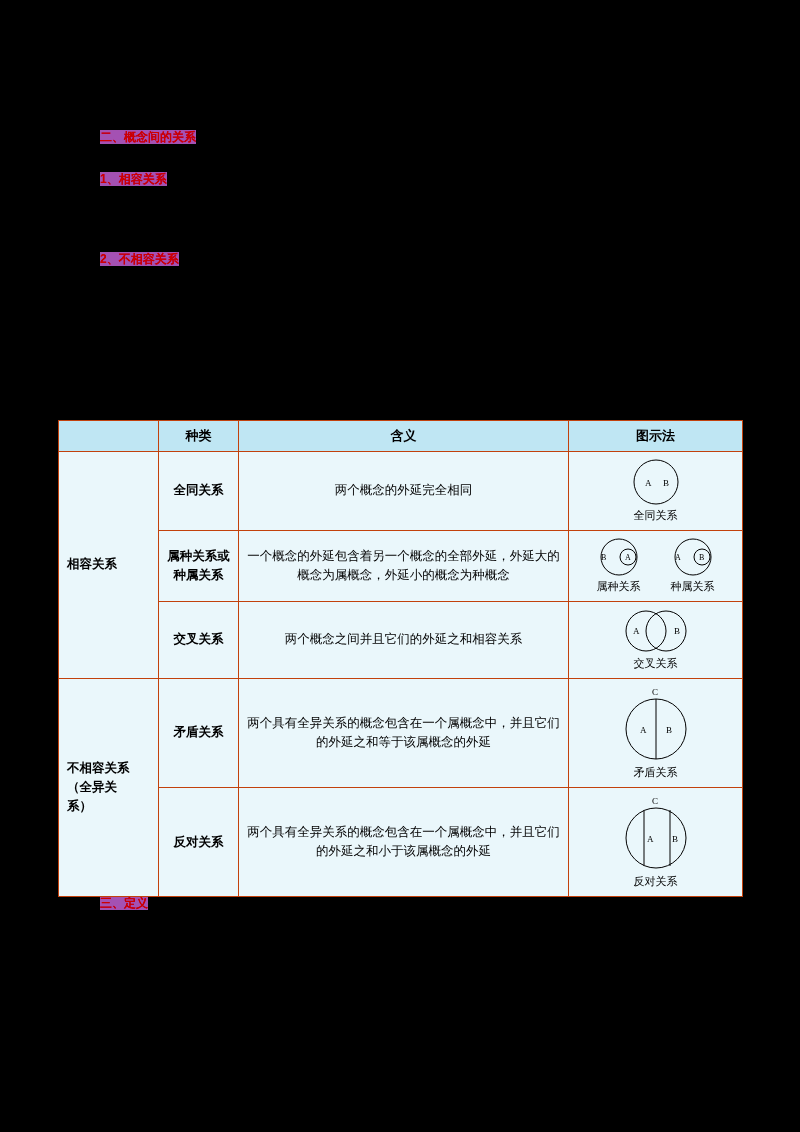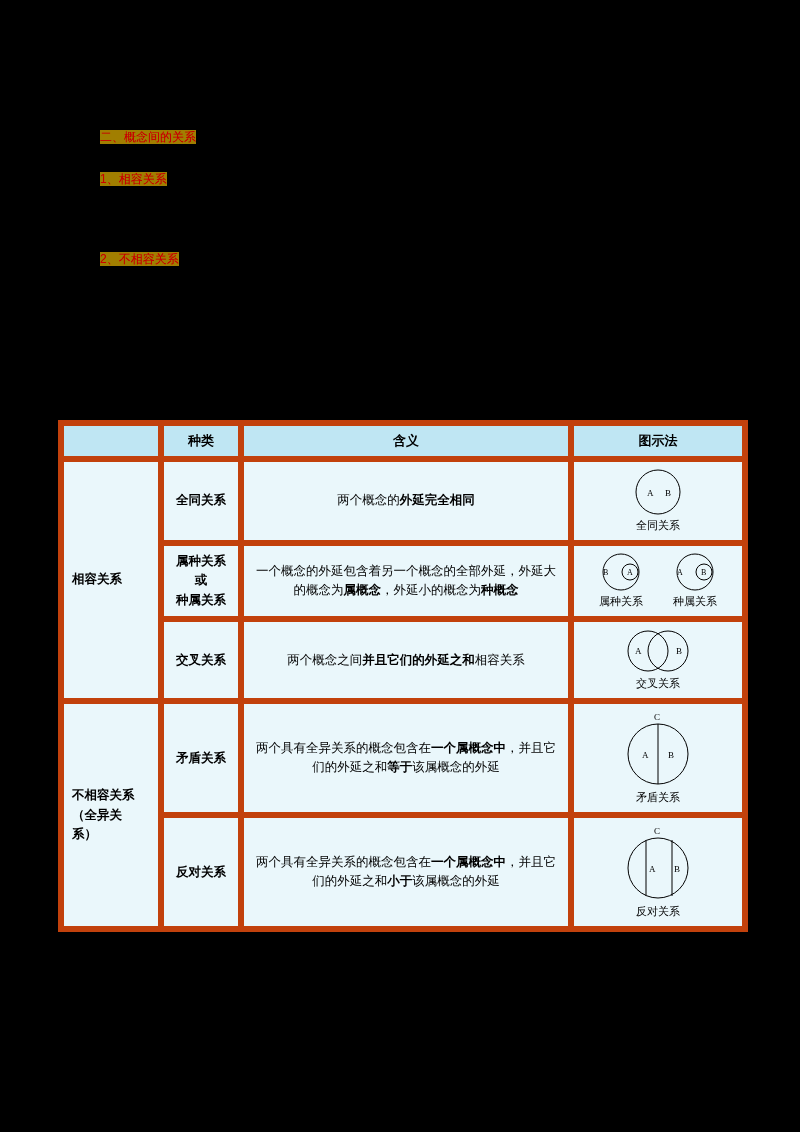--- a/index.html
+++ b/index.html
@@ -14,25 +14,25 @@
     font-family: "Liberation Serif", serif;
     color: #000000;
     overflow: hidden;
   }
 
   
   .redline {
     position: absolute;
     color: #c00000;
     font-family: "Liberation Sans", sans-serif;
-    font-weight: normal;
+    font-weight: bold;
     font-size: 12px;
     letter-spacing: 0px;
     white-space: nowrap;
-    background: #fde047;
+    background: #f0abfc;
     mix-blend-mode: normal;
     filter: brightness(0.55) saturate(2.2);
     line-height: 14px;
   }
   #head-1 { left: 100px; top: 130px; }
   #head-2 { left: 100px; top: 172px; }
   #head-3 { left: 100px; top: 252px; }
   #foot-1 { left: 100px; top: 896px; }
 
   
@@ -42,21 +42,21 @@
     top: 420px;
     width: 684px;
   }
   table.concepts {
     border-collapse: collapse;
     width: 684px;
     background: #eaf7fb;
     table-layout: fixed;
   }
   table.concepts td, table.concepts th {
-    border: 6px solid #c2410c;
+    border: 1px solid #c2410c;
     vertical-align: middle;
     padding: 6px 8px;
     font-size: 12.5px;
     line-height: 1.55;
     color: #000;
     background: #eaf7fb;
   }
   table.concepts thead th {
     background: #bfe6f3;
     text-align: center;
@@ -80,21 +80,21 @@
     text-align: center;
     font-weight: bold;
     font-size: 13px;
     line-height: 1.6;
   }
   td.meaning {
     text-align: center;
     font-size: 12.5px;
   }
   td.meaning.left { text-align: center; }
-  td.meaning b { font-weight: bold; }
+  td.meaning b { font-weight: normal; }
   td.fig {
     text-align: center;
     padding: 6px 4px;
   }
   .fig-caption {
     font-size: 11px;
     text-align: center;
     margin-top: 1px;
   }
   .fig-row {

